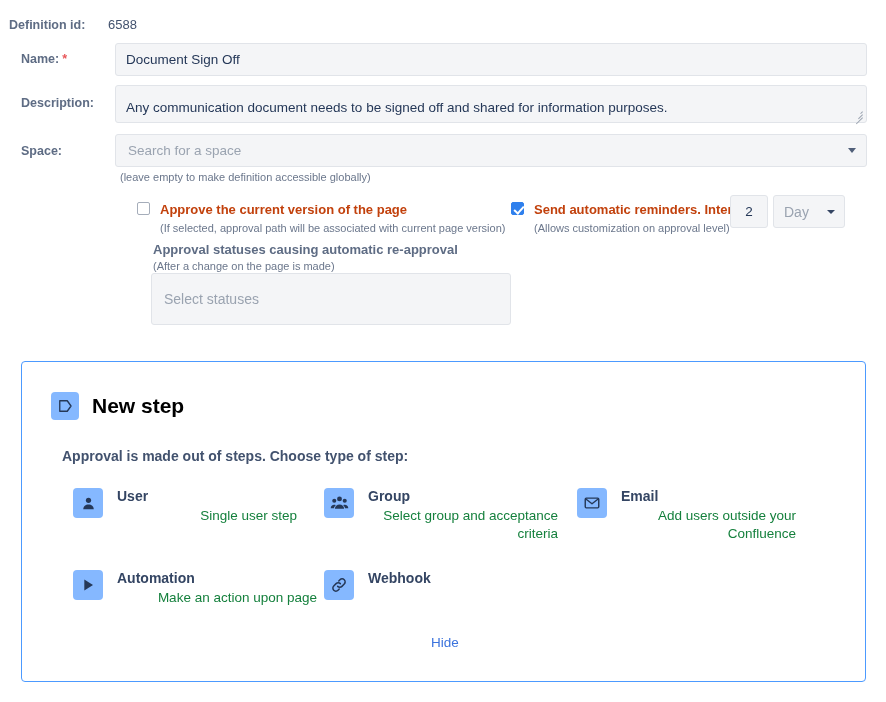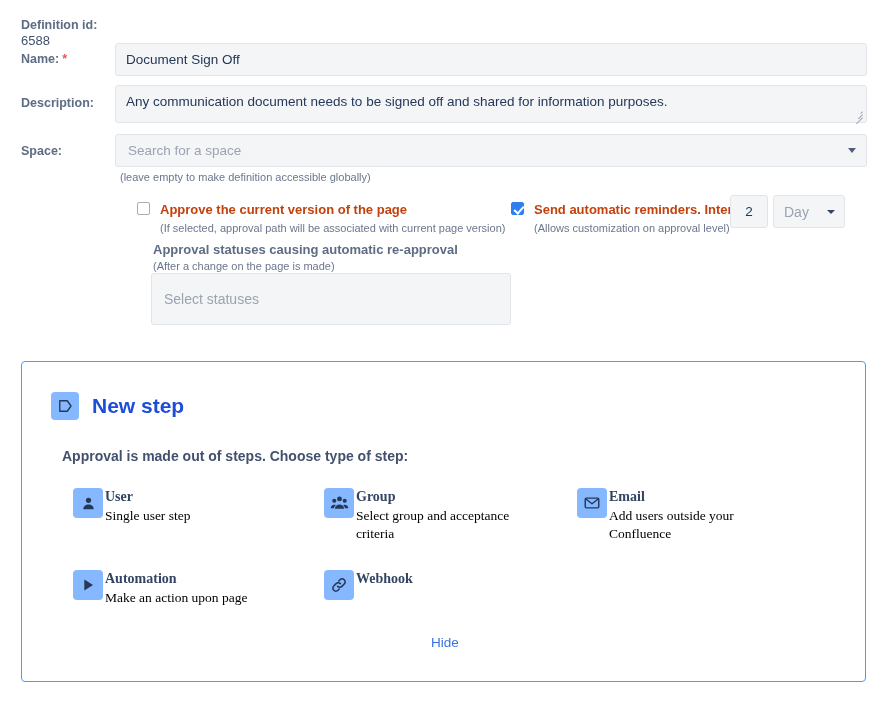--- a/index.html
+++ b/index.html
@@ -28,21 +28,21 @@
     color: #253858;
     padding: 0 10px;
     display: flex; align-items: center;
     font-family: "Liberation Sans", sans-serif;
   }
   .field.placeholder { color: #9aa3b0; padding-left: 12px; }
 
   .textarea-field {
     position: relative;
     align-items: flex-start;
-    padding-top: 8px;
+    padding-top: 14px;
   }
   .resize-grip {
     position: absolute; right: 2px; bottom: 2px;
     width: 12px; height: 12px;
   }
   .resize-grip i {
     position: absolute; right: 1px; background: #9aa3b0; height: 1px;
   }
   .resize-grip i:nth-child(1) { bottom: 2px; width: 9px; transform: rotate(-45deg); transform-origin: right bottom; }
   .resize-grip i:nth-child(2) { bottom: 5px; width: 6px; transform: rotate(-45deg); transform-origin: right bottom; }
@@ -100,54 +100,54 @@
   }
 
   
   .panel {
     position: absolute;
     border: 1px solid #4c9aff;
     border-radius: 4px;
     background: #ffffff;
   }
   .panel-title {
-    font-size: 21px; font-weight: bold; color: #1d4ed8;
+    font-size: 21px; font-weight: bold; color: #000000;
     line-height: 26px;
   }
   .tile-icon {
     background: #85b8ff;
     border-radius: 4px;
     display: flex; align-items: center; justify-content: center;
     flex: none;
   }
   .panel-icon { width: 28px; height: 28px; }
   .opt-icon { width: 30px; height: 30px; }
 
   .panel-desc { font-size: 14px; color: #42526e; line-height: 18px; font-weight: bold; }
 
   .option { position: absolute; display: flex; align-items: flex-start; }
-  .opt-text { margin-left: 2px; font-family: Liberation Serif, serif; }
+  .opt-text { margin-left: 14px; }
   .opt-title {
     font-size: 14px; font-weight: bold; color: #344563;
     line-height: 17px; margin-bottom: 2px;
   }
-  .opt-sub { font-size: 13.5px; color: #000000; line-height: 18px; }
+  .opt-sub { font-size: 13.5px; color: #15803d; line-height: 18px; text-align: right; }
 
   .hide-link {
     position: absolute;
     font-size: 13.5px; color: #3b73dd;
     text-decoration: none; cursor: pointer;
   }
 </style>
 </head>
 <body>
 
 <div class="page">
 
-  <div class="form-row" style="left:21px; top:17px;flex-direction:column;">
+  <div class="form-row" style="left:9px; top:17px;">
     <span class="f-label" style="width:99px;">Definition id:</span>
     <span style="font-size:13px; color:#42526e; line-height:16px;">6588</span>
   </div>
 
   <div class="form-row" style="left:21px; top:51px;">
     <span class="f-label"><span>Name:</span><span class="req-star">*</span></span>
   </div>
   <div class="field" style="position:absolute; left:115px; top:43px; width:752px; height:33px;">
     <span>Document Sign Off</span>
   </div>

